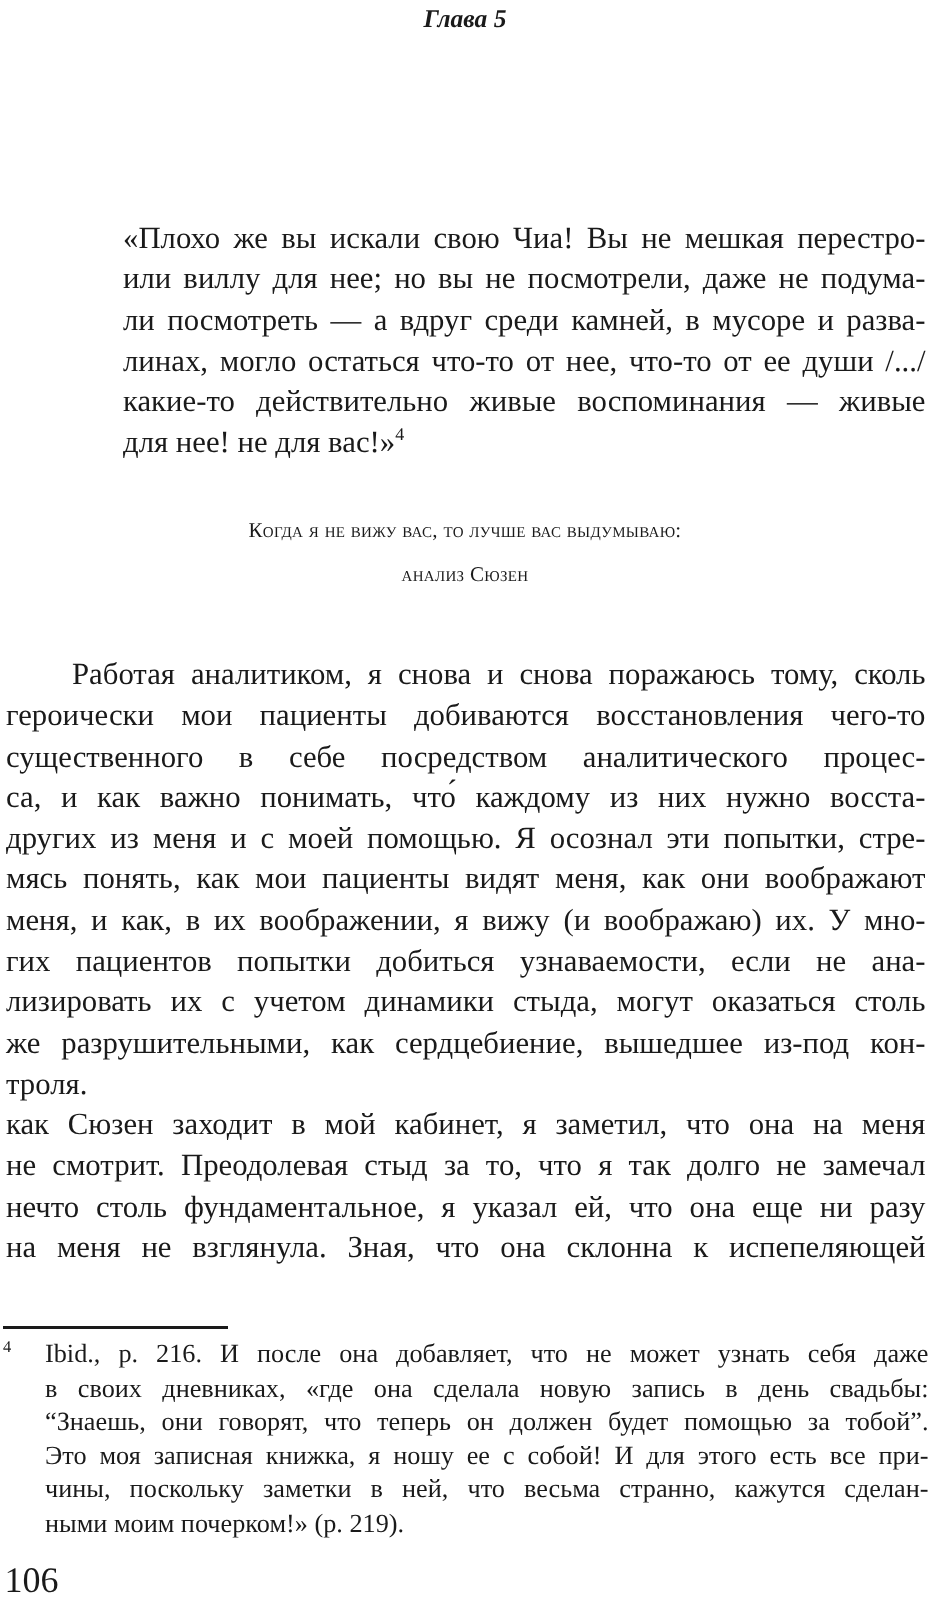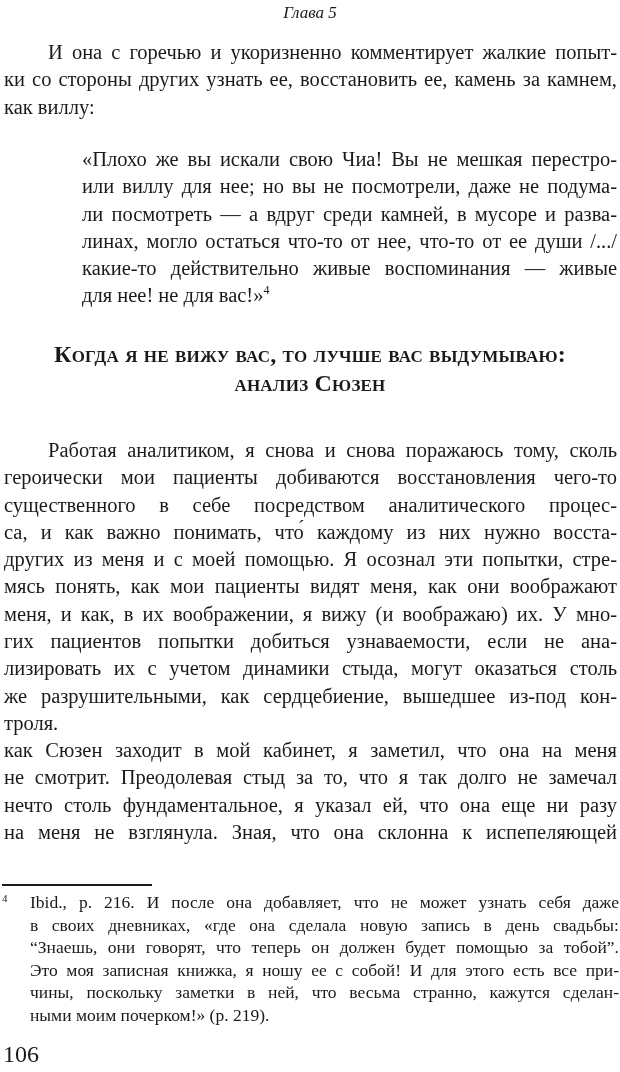--- a/index.html
+++ b/index.html
@@ -24,20 +24,21 @@
     }
     .running-head {
       position: absolute;
       top: 0;
       left: 0;
       width: 620px;
       text-align: center;
       font-style: italic;
       font-size: 17px;
       line-height: 26px;
+      font-weight: bold;
     }
     .body-text {
       position: absolute;
       left: 4px;
       width: 613px;
       font-size: 20.5px;
       line-height: 27.3px;
       text-align: justify;
     }
     .line {
@@ -60,22 +61,22 @@
       width: 535px;
       font-size: 20.5px;
       line-height: 27.3px;
     }
     .heading {
       position: absolute;
       top: 340px;
       left: 0;
       width: 620px;
       text-align: center;
-      font-weight: bold;
-      font-size: 24px;
+      font-weight: normal;
+      font-size: 14px;
       line-height: 29px;
       font-variant: small-caps;
       letter-spacing: 0.2px;
     }
     .p2 { top: 437px; }
     .p3 { top: 737px; }
     .footnote-rule {
       position: absolute;
       top: 884px;
       left: 2px;
@@ -115,25 +116,20 @@
       line-height: 24px;
     }
   </style>
 </head>
 <body>
 
 <div class="page">
 
   <div class="running-head">Глава 5</div>
 
-  <div class="body-text p1">
-    <span class="line indent">И она с горечью и укоризненно комментирует жалкие попыт-</span>
-    <span class="line">ки со стороны других узнать ее, восстановить ее, камень за камнем,</span>
-    <span class="line last">как виллу:</span>
-  </div>
 
   <div class="quote">
     <span class="line">«Плохо же вы искали свою Чиа! Вы не мешкая перестро-</span>
     <span class="line">или виллу для нее; но вы не посмотрели, даже не подума-</span>
     <span class="line">ли посмотреть — а вдруг среди камней, в мусоре и разва-</span>
     <span class="line">линах, могло остаться что-то от нее, что-то от ее души /.../</span>
     <span class="line">какие-то действительно живые воспоминания — живые</span>
     <span class="line last"><span>для нее! не для вас!»</span><sup>4</sup></span>
   </div>
 

